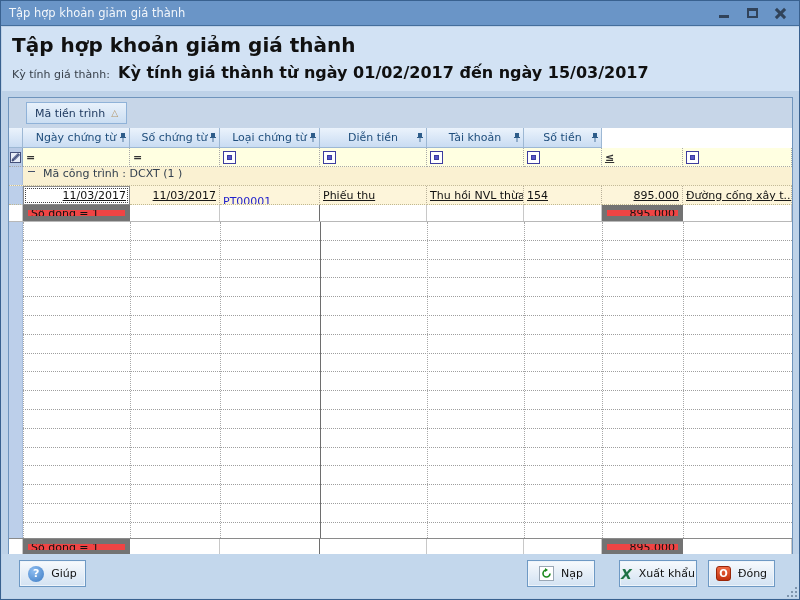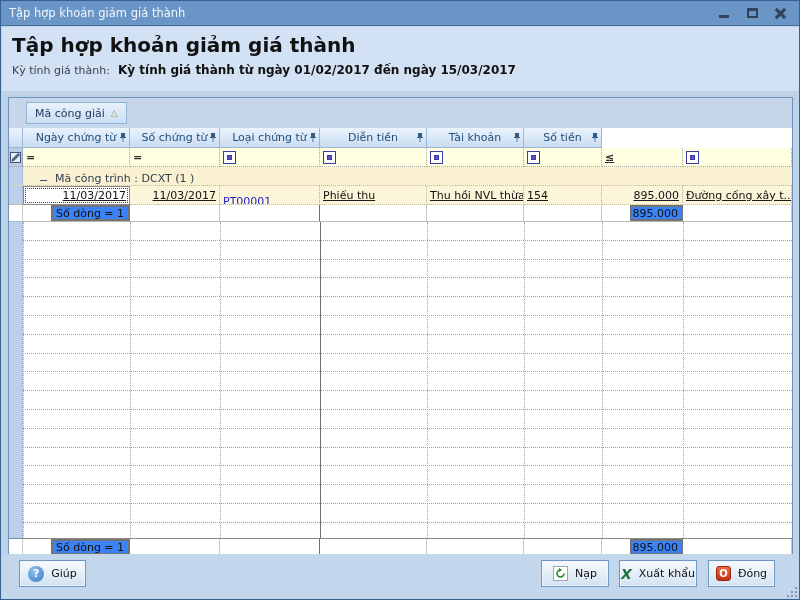--- a/index.html
+++ b/index.html
@@ -18,21 +18,21 @@
   .icon-close { position:relative; width:11px; height:11px; }
   .icon-close::before,.icon-close::after { content:""; position:absolute; left:-1px; top:4px; width:13px; height:3px; background:#31435a; }
   .icon-close::before { transform:rotate(45deg); }
   .icon-close::after { transform:rotate(-45deg); }
 
   
   .header { position:absolute; left:1px; top:26px; width:798px; height:64px; background:#d2e2f4; padding:6px 10px 0 10px; }
   .page-title { font-size:20px; font-weight:bold; color:#111; letter-spacing:0; }
   .period-line { margin-top:6px; display:flex; align-items:baseline; gap:8px; }
   .period-label { color:#38404a; }
-  .period-value { font-weight:bold; color:#101010; font-size:12px; }
+  .period-value { font-weight:bold; color:#101010; font-size:16px; }
 
   
   .grid-outer { position:absolute; left:7px; top:96px; width:785px; height:459px; border:1px solid #6f94bc; background:#fff; display:flex; flex-direction:column; }
   .group-panel { height:30px; background:#c7d6e8; padding:4px 0 0 17px; }
   .group-btn { display:inline-flex; align-items:center; gap:6px; height:22px; padding:0 8px; background:linear-gradient(#e8f1fb,#cbdef2); border:1px solid #8fb2d8; color:#1f3a60; cursor:pointer; }
   .sort-glyph { font-size:9px; color:#b49668; }
 
   .grid-row { display:grid; grid-template-columns:14px 107px 90px 100px 107px 97px 78px 81px minmax(0,1fr); }
   .cell { overflow:hidden; white-space:nowrap; padding:0 3px; display:flex; align-items:center; }
 
@@ -46,55 +46,55 @@
   .filter-row { height:19px; }
   .filter-cell { background:#ffffe1; border-right:1px dotted #a8a8a8; border-bottom:1px dotted #a8a8a8; color:#222; cursor:text; }
   .filter-ind { background:#b9cbe6; border-right:1px solid #8aa6c6; border-bottom:1px dotted #a8a8a8; display:flex; align-items:center; justify-content:center; }
   .op { font-weight:bold; color:#333; }
   .filter-box { width:13px; height:13px; background:#fff; border:1px solid #3c3c9e; display:flex; align-items:center; justify-content:center; }
   .filter-box i { display:block; width:5px; height:5px; background:#5656c8; border:1px solid #3c3c9e; }
 
   
   .group-row { height:19px; display:flex; background:#faf1d2; border-bottom:1px dotted #c4bb9a; }
   .group-ind { width:14px; background:#bccfea; border-right:1px solid #a9bedd; }
-  .group-content { flex:1; display:flex; align-items:flex-end; gap:7px; padding-left:16px; color:#33404f; }
+  .group-content { flex:1; display:flex; align-items:flex-start; gap:7px; padding-left:4px; color:#33404f; }
   .collapse-icon { width:9px; height:9px; position:relative; cursor:pointer; }
   .collapse-icon::after { content:""; position:absolute; left:1px; top:4px; width:7px; height:1px; background:#44506a; }
 
   
   .data-row { height:19px;text-decoration:underline; }
   .data-ind { background:#bccfea; border-right:1px solid #a9bedd; border-bottom:1px dotted #c0b890; }
   .data-cell { background:#fdf5da; border-right:1px dotted #b8b09a; border-bottom:1px dotted #c0b890; color:#111; }
   .cell-focus { background:#fff; border:1px solid #8a8a8a; outline:1px dotted #444; outline-offset:-3px; justify-content:flex-end; }
   .num { justify-content:flex-end; }
   .link { color:#2222cc; text-decoration:underline; cursor:pointer;margin-top:12px; }
 
   
   .sum-row { height:17px; }
   .sum-ind { background:#fff; border-right:1px solid #c8c8c8; }
   .sum-cell { background:#fff; border-right:1px solid #c8c8c8; }
-  .sum-gray { background:#3b82f6; border:2px solid #737373; color:#111;margin-left:28px; }
+  .sum-gray { background:#ef4444; border:5px solid #737373; color:#111; }
   .gsum { border-bottom:1px solid #b8b8b8; }
   .solid-div { border-right:1px solid #6e6e6e !important; }
 
   
   .filler { flex:1; position:relative; background:#fff; overflow:hidden; }
   .empty-row { height:18.8px; border-bottom:1px dotted #9e9e9e; }
   .vline { position:absolute; top:0; bottom:0; width:0; border-left:1px dotted #a8a8a8; }
   .vline-solid { border-left:1px solid #6e6e6e; }
   .ind-strip { position:absolute; left:0; top:0; bottom:0; width:14px; background:#bccfea; border-right:1px solid #a9bedd; }
 
   
   .grand-row { height:17px; border-top:1px solid #8a8a8a; }
 
   
   .footer { position:absolute; left:1px; bottom:1px; width:798px; height:44px; background:#c3d7ec; }
   .btn { position:absolute; top:6px; height:27px; background:linear-gradient(#f7fafd,#d3e2f2); border:1px solid #6e99c4; box-shadow:inset 0 0 0 1px #eef4fa; display:flex; align-items:center; justify-content:center; gap:7px; color:#111; cursor:pointer; }
   .btn-help { left:17px; width:67px; }
-  .btn-load { left:539px; width:68px; }
+  .btn-load { left:525px; width:68px; }
   .btn-export { left:617px; width:78px; }
   .btn-close { left:706px; width:67px; }
 
   .help-icon { width:16px; height:16px; border-radius:50%; background:radial-gradient(circle at 35% 30%,#8cbcf0,#3e7cc4); color:#fff; font-weight:bold; font-size:11px; display:flex; align-items:center; justify-content:center; }
   .load-icon { width:15px; height:15px; background:#fff; border:1px solid #9aa7b5; display:flex; align-items:center; justify-content:center; }
   .excel-icon { color:#1e7145; font-weight:bold; font-size:14px; font-style:italic; line-height:1; text-shadow:0 1px 0 #d9efe2; }
   .close-icon { width:15px; height:15px; border-radius:3px; background:linear-gradient(#ef6a42,#c23110); border:1px solid #992508; color:#fff; font-weight:bold; font-size:10px; display:flex; align-items:center; justify-content:center; }
 
   .resize-grip { position:absolute; right:2px; bottom:2px; width:10px; height:10px; }
   .resize-grip i { position:absolute; width:2px; height:2px; background:#7e95ad; }
@@ -127,21 +127,21 @@
     <div class="period-line">
       <span class="period-label">Kỳ tính giá thành:</span>
       <span class="period-value">Kỳ tính giá thành từ ngày 01/02/2017 đến ngày 15/03/2017</span>
     </div>
   </div>
 
   <div class="grid-outer">
 
     <div class="group-panel">
       <span class="group-btn">
-        <span>Mã công giải</span>
+        <span>Mã tiền trình</span>
         <span class="sort-glyph">△</span>
       </span>
     </div>
 
     <div class="grid-row hdr-row">
       <div class="hdr-ind"></div>
       <div class="cell hdr-cell">
           <span>Ngày chứng từ</span>
           <svg class="pin" width="8" height="10" viewBox="0 0 8 10">
             <path d="M2 0h4v4h1v1H1V4h1zM3.6 5h0.8v4h-0.8z" fill="#2e5d8a"></path>

